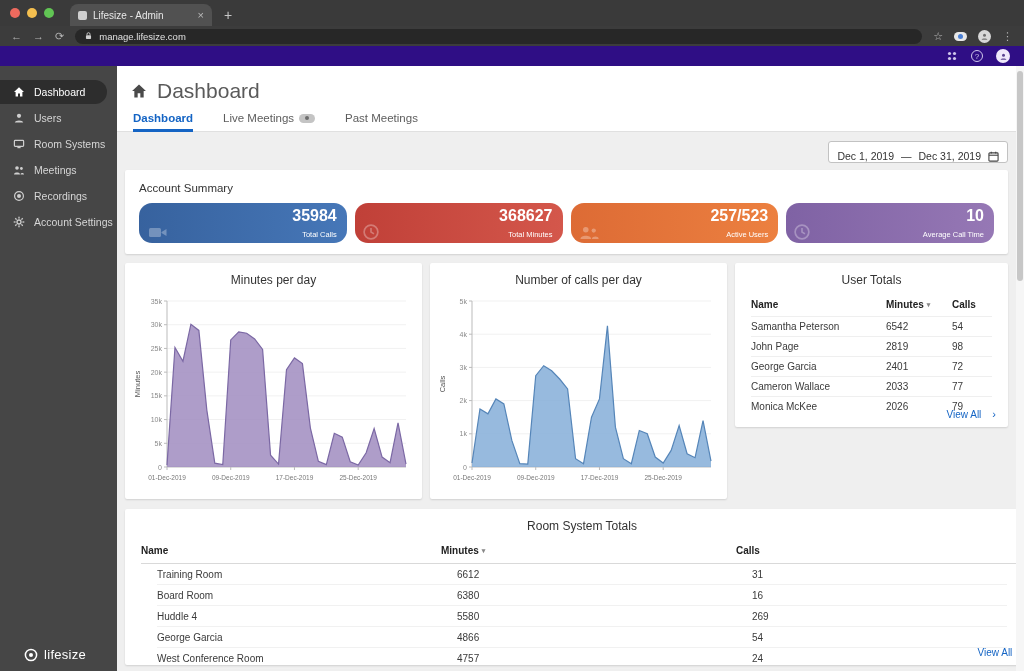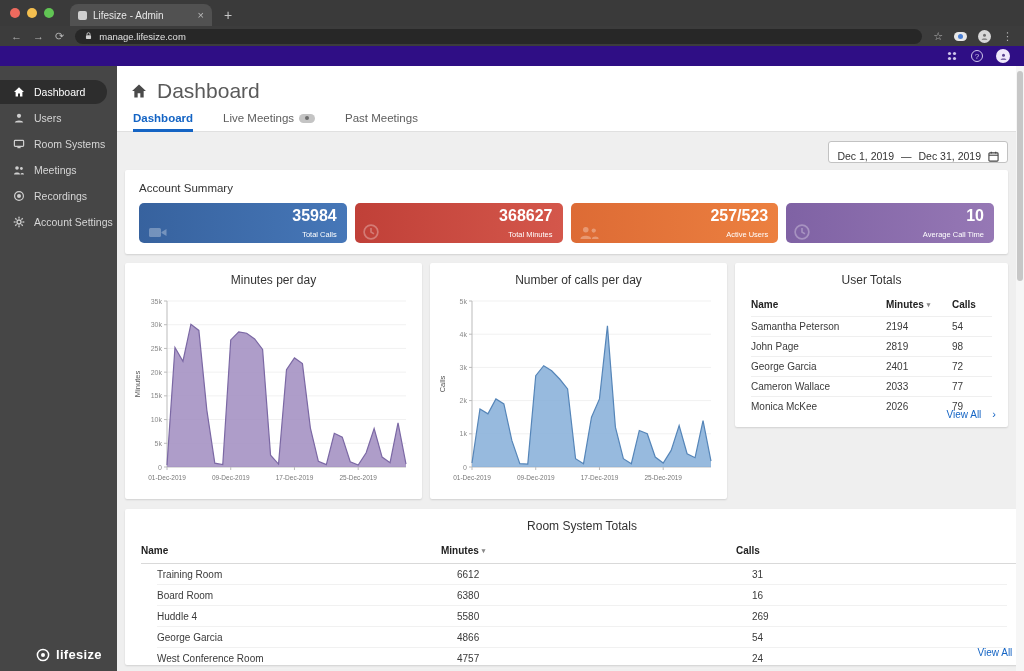--- a/index.html
+++ b/index.html
@@ -34,22 +34,22 @@
   .app-avatar{width:14px;height:14px;border-radius:50%;background:#efe9fb;display:flex;align-items:center;justify-content:center}
 
   
   .sidebar{position:absolute;left:0;top:66px;width:117px;height:605px;background:#464646}
   .side-items{padding-top:12px}
   .side-item{display:flex;align-items:center;gap:9px;height:24px;padding-left:13px;margin:2px 10px 2px 0;
              color:#d6d6d6;font-size:10.5px;border-radius:0 13px 13px 0;cursor:default;white-space:nowrap}
   .side-item.active{background:#2d2d2d;color:#fff}
   .side-item.active .ic path{fill:#fff}
   .ic{flex:none;display:block}
-  .side-logo{position:absolute;left:36px;bottom:9px;display:flex;align-items:center;gap:6px;color:#fff;
-             font-size:13px;font-weight:bold;letter-spacing:.3px}
+  .side-logo{position:absolute;left:24px;bottom:9px;display:flex;align-items:center;gap:6px;color:#fff;
+             font-size:13px;font-weight:normal;letter-spacing:.3px}
 
   
   .mainhead{position:absolute;left:117px;top:66px;width:899px;height:66px;background:#fff;border-bottom:1px solid #e0e0e0;box-sizing:border-box}
   .title-row{position:absolute;left:14px;top:13px;display:flex;align-items:center;gap:10px}
   .page-title{font-size:21px;color:#5a5a5a}
   .ptabs{position:absolute;left:16px;bottom:-1px;display:flex;gap:30px}
   .ptab{font-size:11.5px;color:#5d5d5d;padding-bottom:8px;display:flex;align-items:center;gap:5px}
   .ptab.active{color:#1464c4;font-weight:bold;border-bottom:3px solid #1464c4;padding-bottom:5px}
   .live-badge{width:16px;height:9px;border-radius:5px;background:#c4c4c4;position:relative;display:inline-block}
   .live-badge::after{content:"";position:absolute;left:6px;top:2.5px;width:4px;height:4px;border-radius:50%;background:#6d6d6d}
@@ -61,21 +61,21 @@
   .card{position:absolute;background:#fff;border-radius:2px;box-shadow:0 1px 2px rgba(0,0,0,.13)}
   #card-summary{left:8px;top:38px;width:883px;height:84px}
   #card-minutes{left:8px;top:131px;width:297px;height:236px}
   #card-calls{left:313px;top:131px;width:297px;height:236px}
   #card-users{left:618px;top:131px;width:273px;height:164px}
   #card-rooms{left:8px;top:377px;width:914px;height:156px}
   .card-title{font-size:11.5px;color:#333;margin:12px 8px 0 14px}
   .card-title.center{text-align:center;margin:10px 0 0 0;font-size:12px}
 
   .tiles{display:flex;gap:8px;margin:9px 14px 0 14px}
-  .tile{flex:1;height:40px;border-radius:5px;position:relative;color:#fff;overflow:hidden}
+  .tile{flex:1;height:40px;border-radius:13px;position:relative;color:#fff;overflow:hidden}
   .tile-value{position:absolute;right:10px;top:4px;font-size:16px;font-weight:bold}
   .tile-label{position:absolute;right:10px;bottom:4px;font-size:7.5px}
   .tile-ico{position:absolute;left:8px;bottom:3px;opacity:.3}
 
   .chart-svg{display:block;margin:6px auto 0 auto}
 
   
   .ut-head{display:grid;grid-template-columns:1fr 66px 40px;margin:12px 16px 0 16px;font-size:10px;font-weight:bold;color:#222;padding-bottom:6px}
   .ut-row{display:grid;grid-template-columns:1fr 66px 40px;margin:0 16px;font-size:10px;color:#3a3a3a;
           padding:4px 0;border-top:1px solid #efefef}
@@ -371,21 +371,21 @@
     <div class="ut-head">
       <span>Name</span>
       <span class="sortcol">
         <span>Minutes</span>
         <span class="sort-caret">▾</span>
       </span>
       <span>Calls</span>
     </div>
     <div class="ut-row">
       <span>Samantha Peterson</span>
-      <span>2194</span>
+      <span>6542</span>
       <span>54</span>
     </div>
     <div class="ut-row">
       <span>John Page</span>
       <span>2819</span>
       <span>98</span>
     </div>
     <div class="ut-row">
       <span>George Garcia</span>
       <span>2401</span>

